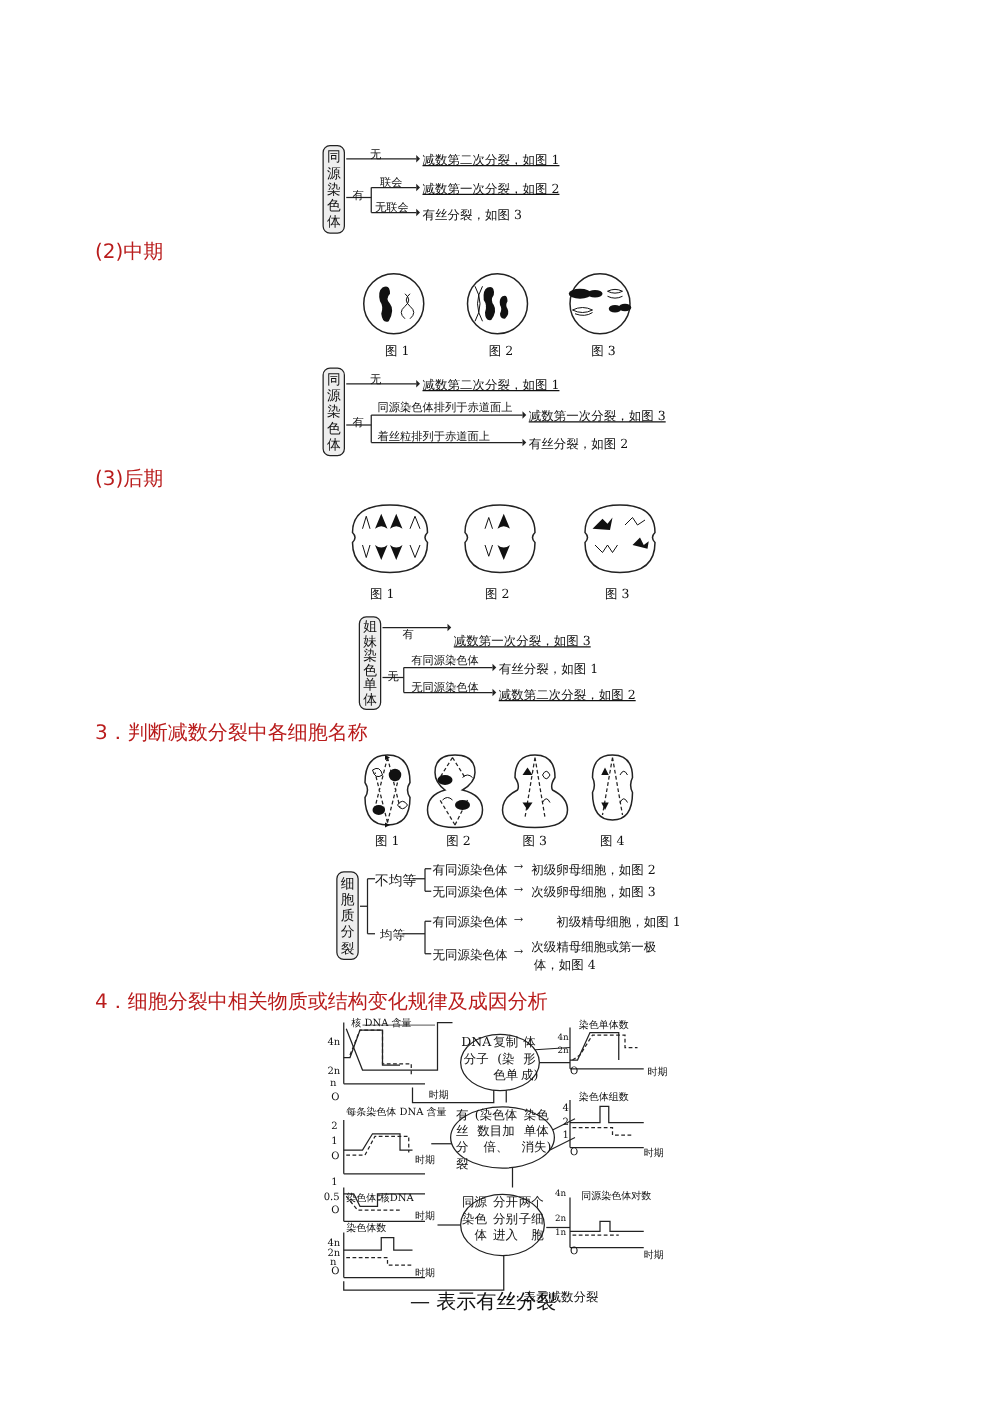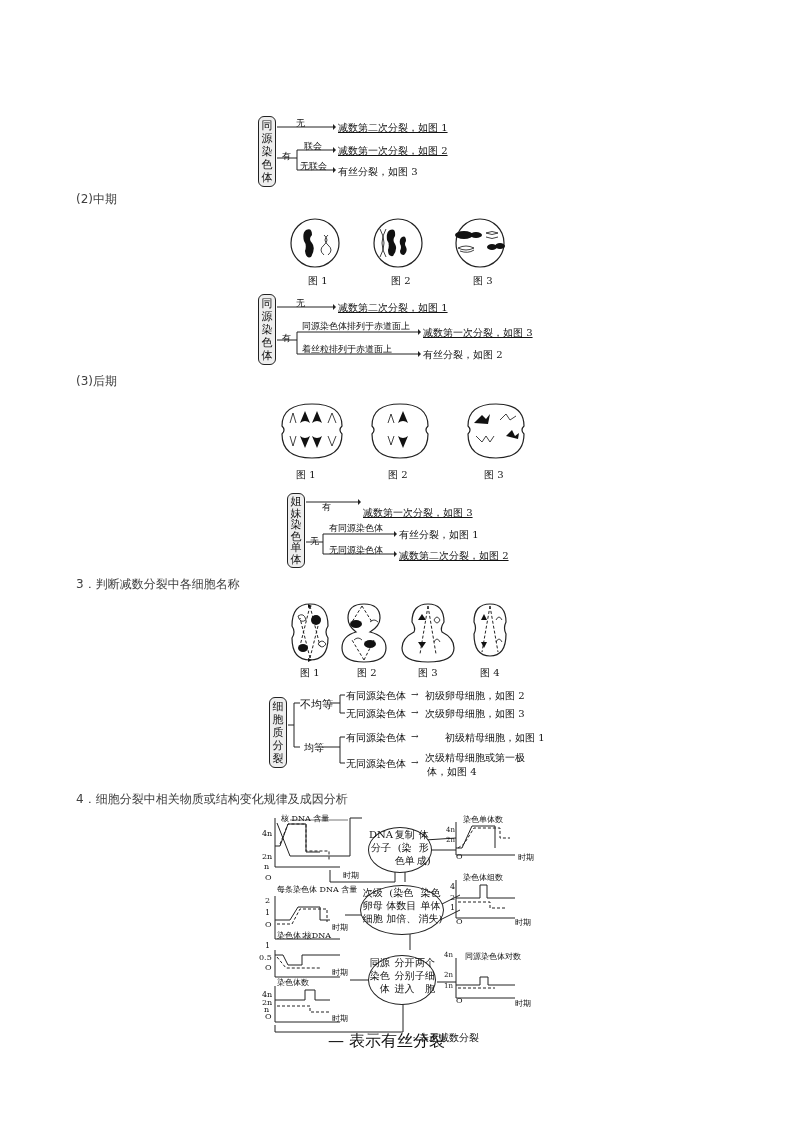--- a/index.html
+++ b/index.html
@@ -1,18 +1,18 @@
 <!DOCTYPE html>
 <html><head>
 <meta charset="utf-8">
 <style>
   html,body{margin:0;padding:0;background:#fff;}
   body{width:794px;height:1123px;position:relative;overflow:hidden;font-family:"DejaVu Serif",serif;color:#111;}
   .abs{position:absolute;}
-  .heading{font-family:"DejaVu Sans",sans-serif;font-size:12px;color:#404040;white-space:nowrap;}
+  .heading{font-family:"DejaVu Sans",sans-serif;font-size:16px;color:#b91c1c;white-space:nowrap;}
   .lbl{font-size:9px;white-space:nowrap;}
   .res{font-size:10px;white-space:nowrap;}
   .u{text-decoration:underline;}
   .vbox{position:absolute;border:1px solid #222;border-radius:6px;background:#eee;font-size:11px;line-height:13px;text-align:center;padding:2px 1px;}
   .vbox span{display:block;}
   svg{position:absolute;overflow:visible;}
   .figlbl{font-size:10px;white-space:nowrap;}
   .ell{position:absolute;border:1.2px solid #222;border-radius:50%;background:#fff;font-size:10px;line-height:13px;text-align:center;display:flex;flex-direction:row;justify-content:center;}
 </style>
 </head>
@@ -316,21 +316,21 @@
   <span class="abs lbl" style="left:264px;top:862px;font-size:8px">n</span>
   <span class="abs lbl" style="left:265px;top:873px;font-size:8px">O</span>
   <span class="abs lbl" style="left:343px;top:870px;font-size:8px">时期</span>
 
   <span class="abs lbl" style="left:277px;top:884px;font-size:8px">每条染色体 DNA 含量</span>
   <span class="abs lbl" style="left:265px;top:896px;font-size:8px">2</span>
   <span class="abs lbl" style="left:265px;top:908px;font-size:8px">1</span>
   <span class="abs lbl" style="left:265px;top:920px;font-size:8px">O</span>
   <span class="abs lbl" style="left:332px;top:922px;font-size:8px">时期</span>
 
-  <span class="abs lbl" style="left:277px;top:930px;font-size:8px">染色体∶核DNA</span>
+  <span class="abs lbl" style="left:277px;top:953px;font-size:8px">染色体∶核DNA</span>
   <span class="abs lbl" style="left:265px;top:941px;font-size:8px">1</span>
   <span class="abs lbl" style="left:259px;top:953px;font-size:8px">0.5</span>
   <span class="abs lbl" style="left:265px;top:963px;font-size:8px">O</span>
   <span class="abs lbl" style="left:332px;top:967px;font-size:8px">时期</span>
 
   <span class="abs lbl" style="left:277px;top:977px;font-size:8px">染色体数</span>
   <span class="abs lbl" style="left:262px;top:990px;font-size:8px">4n</span>
   <span class="abs lbl" style="left:262px;top:998px;font-size:8px">2n</span>
   <span class="abs lbl" style="left:264px;top:1005px;font-size:8px">n</span>
   <span class="abs lbl" style="left:265px;top:1012px;font-size:8px">O</span>
@@ -355,21 +355,21 @@
   <span class="abs lbl" style="left:444px;top:982px;font-size:7px">1n</span>
   <span class="abs lbl" style="left:456px;top:996px;font-size:8px">O</span>
   <span class="abs lbl" style="left:515px;top:998px;font-size:8px">时期</span>
 
   <div class="ell" style="left:368px;top:827px;width:62px;height:44px;">
     <span>DNA 分子</span>
     <span>复制(染色单</span>
     <span>体形成)</span>
   </div>
   <div class="ell" style="left:360px;top:885px;width:82px;height:48px;">
-    <span>次级卵母细胞</span>
+    <span>有丝分裂</span>
     <span>(染色体数目加倍、</span>
     <span>染色单体消失)</span>
   </div>
   <div class="ell" style="left:368px;top:955px;width:66px;height:48px;text-align:right;">
     <span>同源染色体</span>
     <span>分开分别进入</span>
     <span>两个子细胞</span>
   </div>
 
   <span class="abs lbl" style="left:328px;top:1031px;font-size:16px">— 表示有丝分裂</span>

